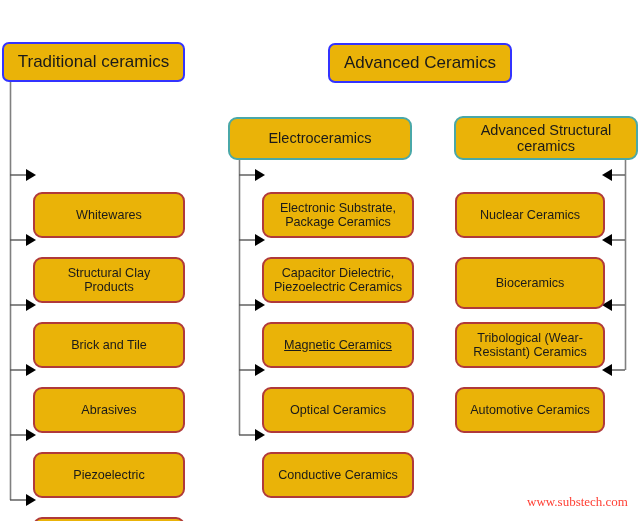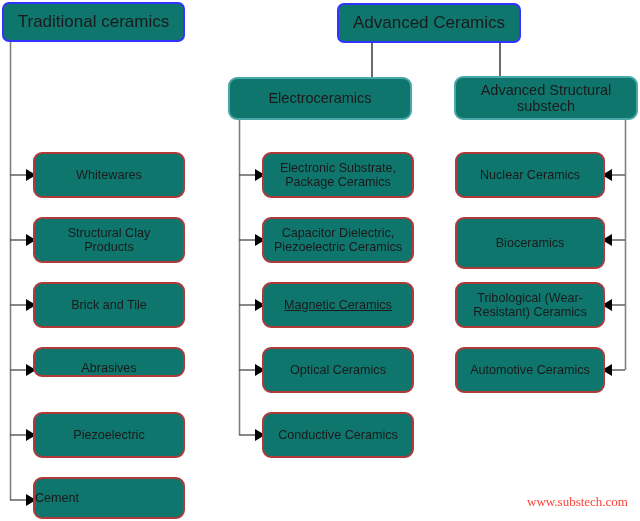--- a/index.html
+++ b/index.html
@@ -19,27 +19,28 @@
     position: absolute;
     left: 0;
     top: 0;
     width: 640px;
     height: 521px;
     pointer-events: none;
   }
   .node {
     position: absolute;
     box-sizing: border-box;
-    background: #0f766e;
+    background: #eab308;
     display: flex;
     align-items: center;
     justify-content: center;
     text-align: center;
     line-height: 1.12;
     color: #1a1a1a;
+    margin-top: 40px;
   }
   .node-root {
     border: 2px solid #3333ff;
     border-radius: 7px;
     font-size: 17px;
   }
   .node-branch {
     border: 2px solid #4aa8a8;
     border-radius: 9px;
     font-size: 14.5px;
@@ -108,44 +109,44 @@
     <polygon points="612,169 602,175 612,181" fill="#000000"></polygon>
     <polygon points="612,234 602,240 612,246" fill="#000000"></polygon>
     <polygon points="612,299 602,305 612,311" fill="#000000"></polygon>
     <polygon points="612,364 602,370 612,376" fill="#000000"></polygon>
   </svg>
 
   <div class="node node-root" style="left:2px; top:2px; width:183px; height:40px;">
     <span class="node-label">Traditional ceramics</span>
   </div>
 
-  <div class="node node-root" style="left:337px; top:3px; width:184px; height:40px;">
+  <div class="node node-root" style="left:328px; top:3px; width:184px; height:40px;">
     <span class="node-label">Advanced Ceramics</span>
   </div>
 
   <div class="node node-branch" style="left:228px; top:77px; width:184px; height:43px;">
     <span class="node-label">Electroceramics</span>
   </div>
 
   <div class="node node-branch" style="left:454px; top:76px; width:184px; height:44px;">
     <span class="node-label">Advanced Structural
-substech</span>
+ceramics</span>
   </div>
 
   <div class="node node-leaf" style="left:33px; top:152px; width:152px; height:46px;">
     <span class="node-label">Whitewares</span>
   </div>
   <div class="node node-leaf" style="left:33px; top:217px; width:152px; height:46px;">
     <span class="node-label">Structural Clay
 Products</span>
   </div>
   <div class="node node-leaf" style="left:33px; top:282px; width:152px; height:46px;">
     <span class="node-label">Brick and Tile</span>
   </div>
-  <div class="node node-leaf" style="left:33px; top:347px; width:152px; height:30px;align-items:flex-end;">
+  <div class="node node-leaf" style="left:33px; top:347px; width:152px; height:46px;">
     <span class="node-label">Abrasives</span>
   </div>
   <div class="node node-leaf" style="left:33px; top:412px; width:152px; height:46px;">
     <span class="node-label">Piezoelectric</span>
   </div>
   <div class="node node-leaf leaf-offset" style="left:33px; top:477px; width:152px; height:42px;">
     <span class="node-label">Cement</span>
   </div>
 
   <div class="node node-leaf" style="left:262px; top:152px; width:152px; height:46px;align-items:center;">

